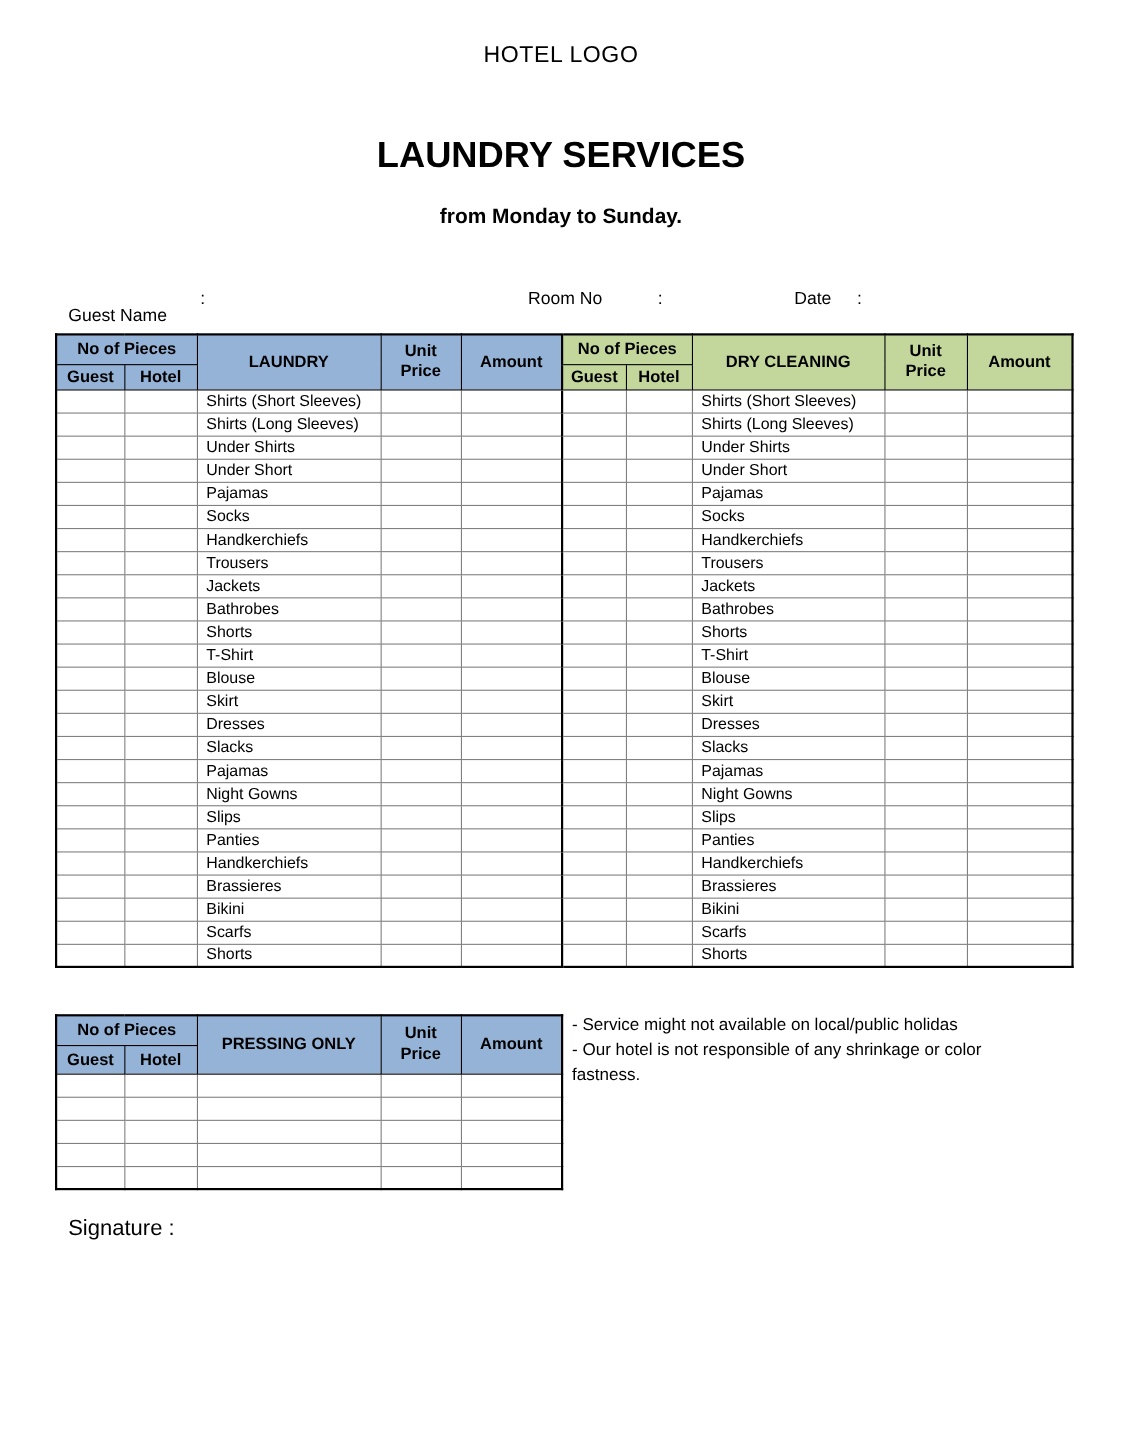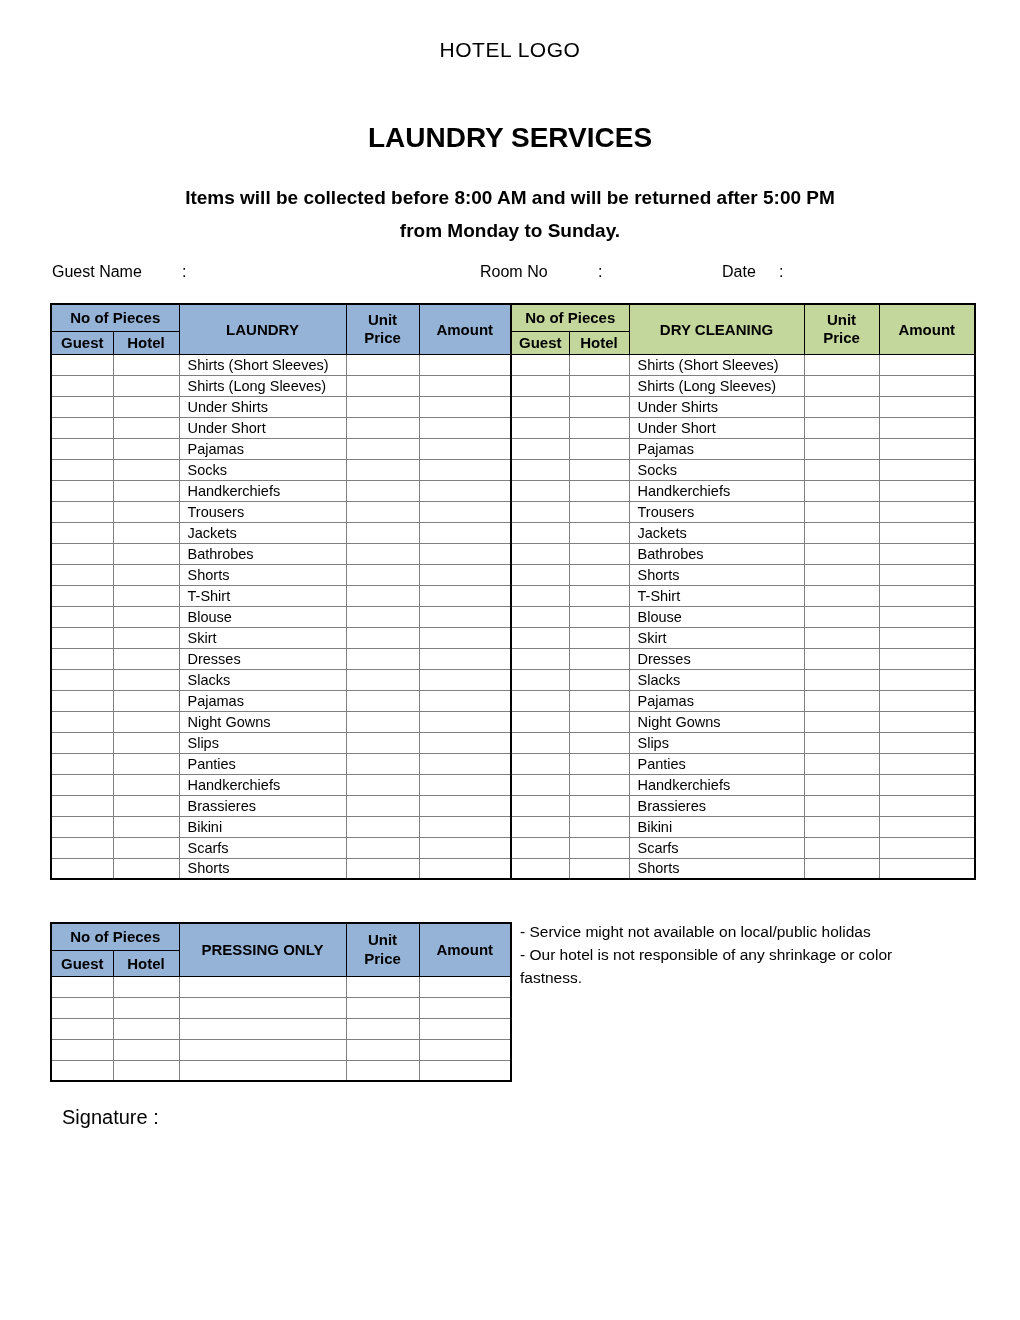--- a/index.html
+++ b/index.html
@@ -12,26 +12,26 @@
   body{margin:0;background:#ffffff;}
   .page{
     position:relative;width:1020px;height:1320px;background:#ffffff;
     font-family:"Liberation Sans","DejaVu Sans",sans-serif;color:#000;
     overflow:hidden;
     padding-left:40px;
   }
   .logo{position:absolute;top:38px;left:0;width:100%;text-align:center;
     font-size:21px;font-weight:400;letter-spacing:0.5px;}
   .title{position:absolute;top:122px;left:0;width:100%;text-align:center;
-    font-size:28px;font-weight:bold;}
+    font-size:33px;font-weight:bold;}
   .subtitle{position:absolute;top:181px;left:0;width:100%;text-align:center;
     font-size:19px;font-weight:bold;line-height:33px;}
   .info-line{position:absolute;top:263px;left:0;width:100%;height:22px;font-size:16px;}
   .info-line span{position:absolute;white-space:nowrap;}
-  .lbl-guest{left:52px;}  .sep-guest{left:182px;}  .val-guest{left:196px;width:260px;height:20px;}
+  .lbl-guest{left:62px;margin-top:16px;}  .sep-guest{left:182px;}  .val-guest{left:196px;width:260px;height:20px;}
   .lbl-room{left:480px;}  .sep-room{left:598px;}   .val-room{left:612px;width:95px;height:20px;}
   .lbl-date{left:722px;}  .sep-date{left:779px;}   .val-date{left:793px;width:140px;height:20px;}
 
   table{border-collapse:collapse;table-layout:fixed;}
   .main-table{position:absolute;top:303px;left:50px;width:924px;border:2px solid var(--outer);}
   .pressing-table{position:absolute;top:922px;left:50px;width:460px;border:2px solid var(--outer);}
 
   th{font-weight:bold;font-size:15px;text-align:center;vertical-align:middle;
      padding:0;border:1px solid #000;}
   .hdr-blue{background:var(--hdr-blue);}
@@ -55,21 +55,20 @@
 </head>
 <body>
 
 <div class="page">
 
   <div class="logo">HOTEL LOGO</div>
 
   <div class="title">LAUNDRY SERVICES</div>
 
   <div class="subtitle">
-    <div>Items will be collected before 8:00 AM and will be returned after 5:00 PM</div>
     <div>from Monday to Sunday.</div>
   </div>
 
   <div class="info-line">
     <span class="lbl-guest">Guest Name</span>
     <span class="sep-guest">:</span>
     <span class="val-guest"></span>
     <span class="lbl-room">Room No</span>
     <span class="sep-room">:</span>
     <span class="val-room"></span>

